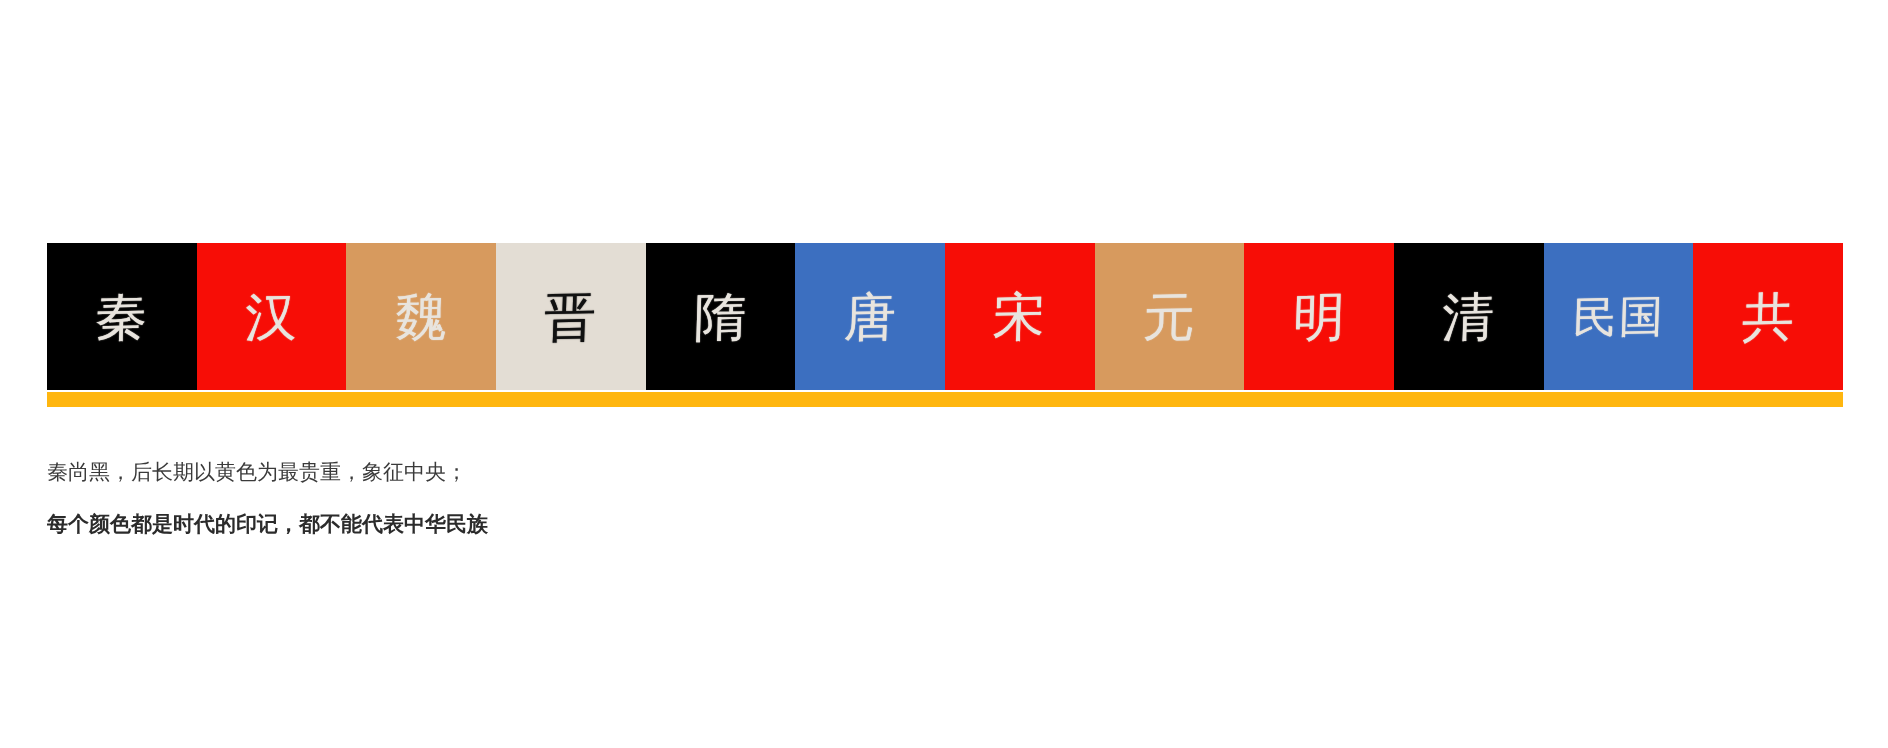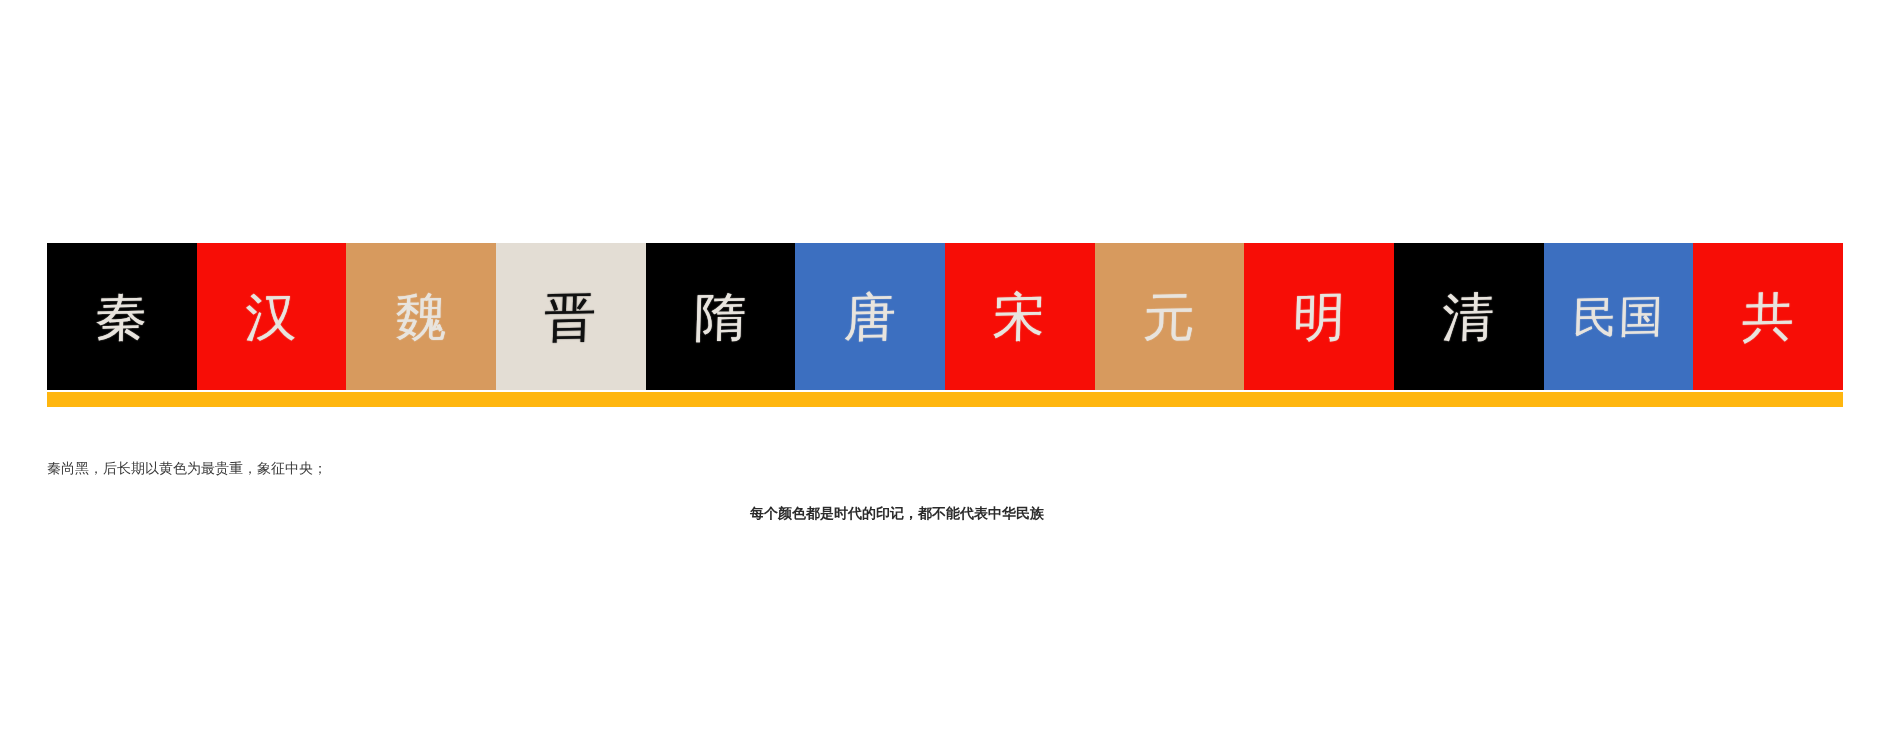--- a/index.html
+++ b/index.html
@@ -62,31 +62,30 @@
 
   
   #captions {
     position: absolute;
     left: 47px;
     top: 462px;
     width: 1700px;
   }
   .caption-line {
     color: #3a3a3a;
-    font-size: 14px;
+    font-size: 21px;
     line-height: 1;
     margin-bottom: 31px;
     white-space: nowrap;
     font-family: "Liberation Serif", "DejaVu Serif", serif;
   }
   .caption-line.emphasis {
     font-weight: bold;
     color: #2b2b2b;
     margin-bottom: 0;
-    text-align: center;
   }
 </style>
 </head>
 <body>
 
 <div id="stage">
 
   <div id="dynasty-bar-wrap">
 
     <div id="dynasty-bar">

